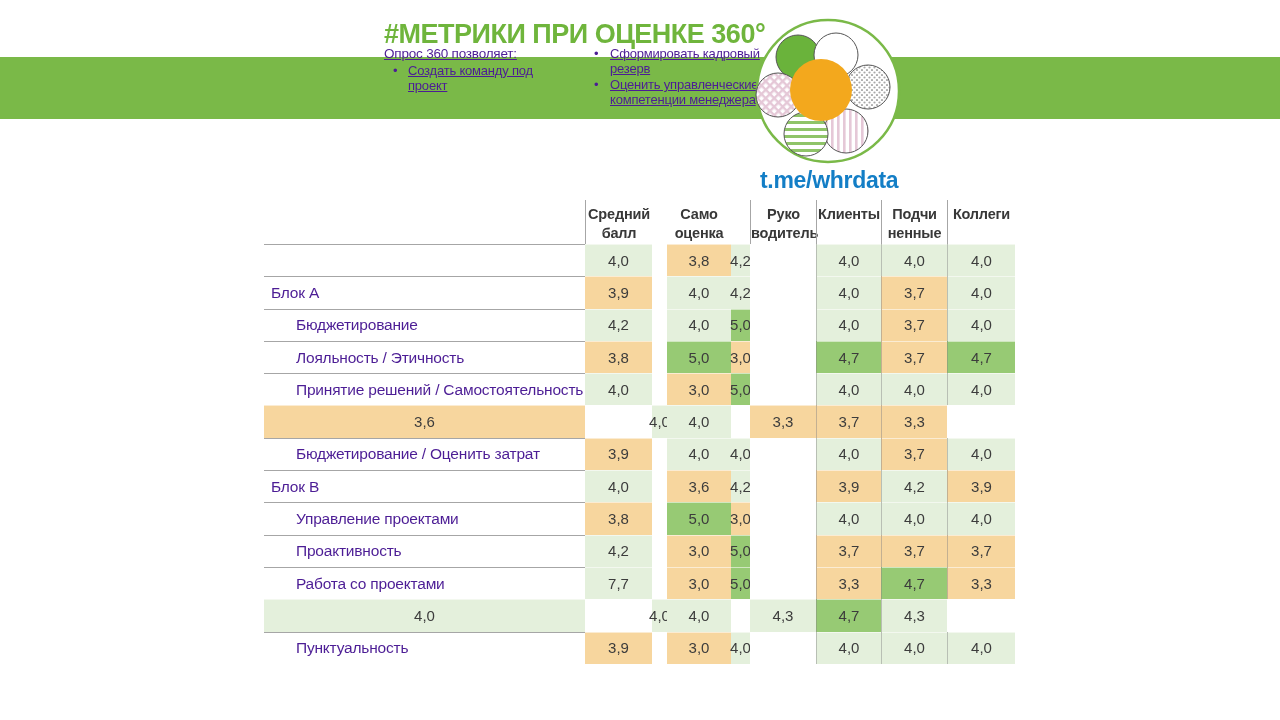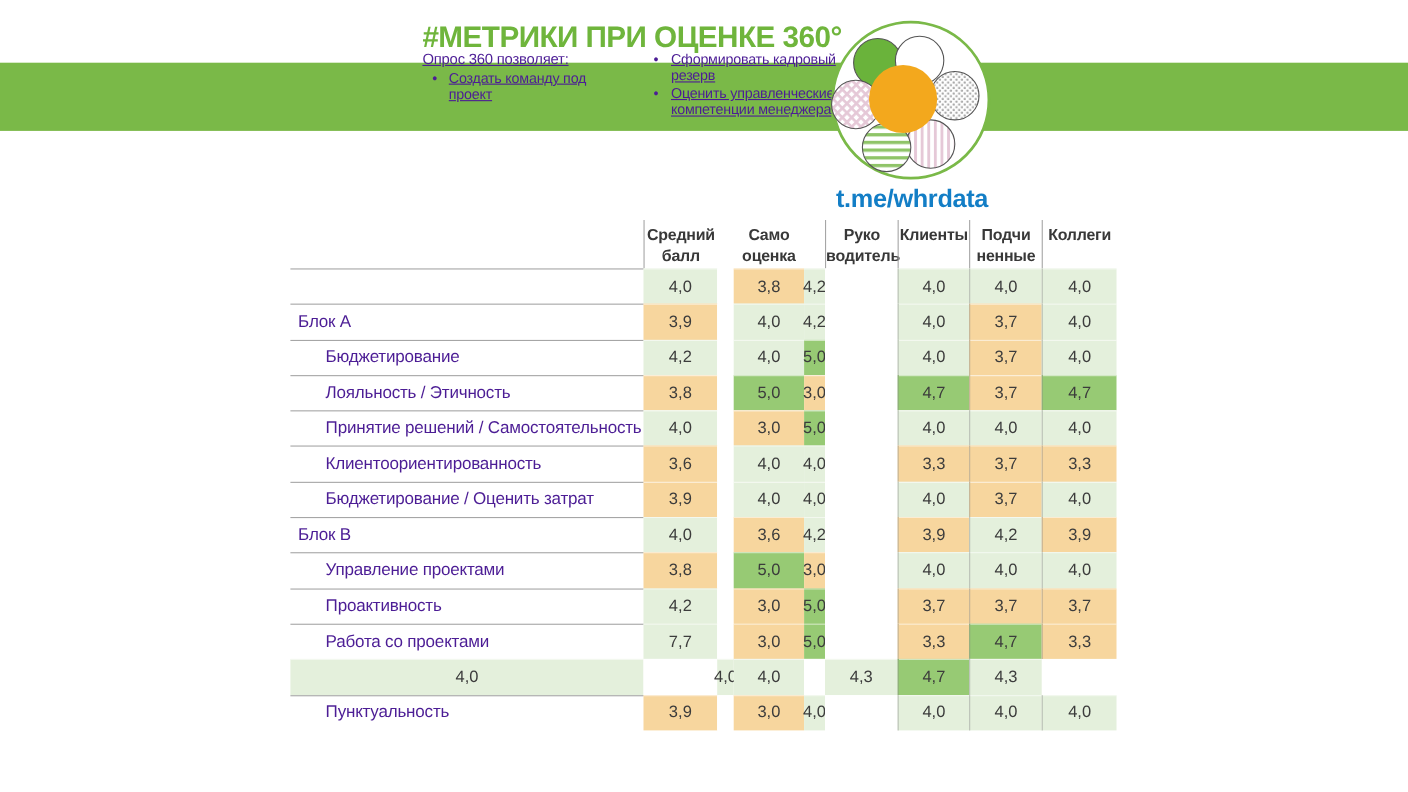--- a/index.html
+++ b/index.html
@@ -259,21 +259,20 @@
           <div class="cell-score" style="background: rgb(228, 240, 220);">4,0</div>
           <div class="cell-gap"></div>
           <div class="cell-score" style="background: rgb(247, 214, 158);">3,0</div>
           <div class="cell-score" style="background: rgb(151, 202, 116);">5,0</div>
           <div class="cell-gap"></div>
           <div class="cell-score" style="background: rgb(228, 240, 220);">4,0</div>
           <div class="cell-score" style="background: rgb(228, 240, 220);">4,0</div>
           <div class="cell-score" style="background: rgb(228, 240, 220);">4,0</div>
         </div>
         <div class="trow">
-          <div class="cell-label indent">Клиентоориентированность</div>
           <div class="cell-score" style="background: rgb(247, 214, 158);">3,6</div>
           <div class="cell-gap"></div>
           <div class="cell-score" style="background: rgb(228, 240, 220);">4,0</div>
           <div class="cell-score" style="background: rgb(228, 240, 220);">4,0</div>
           <div class="cell-gap"></div>
           <div class="cell-score" style="background: rgb(247, 214, 158);">3,3</div>
           <div class="cell-score" style="background: rgb(247, 214, 158);">3,7</div>
           <div class="cell-score" style="background: rgb(247, 214, 158);">3,3</div>
         </div>
         <div class="trow">

